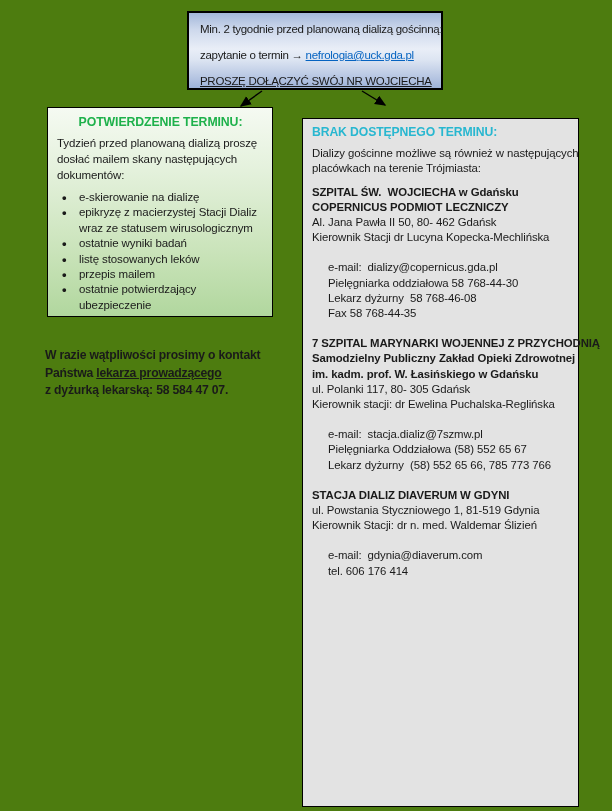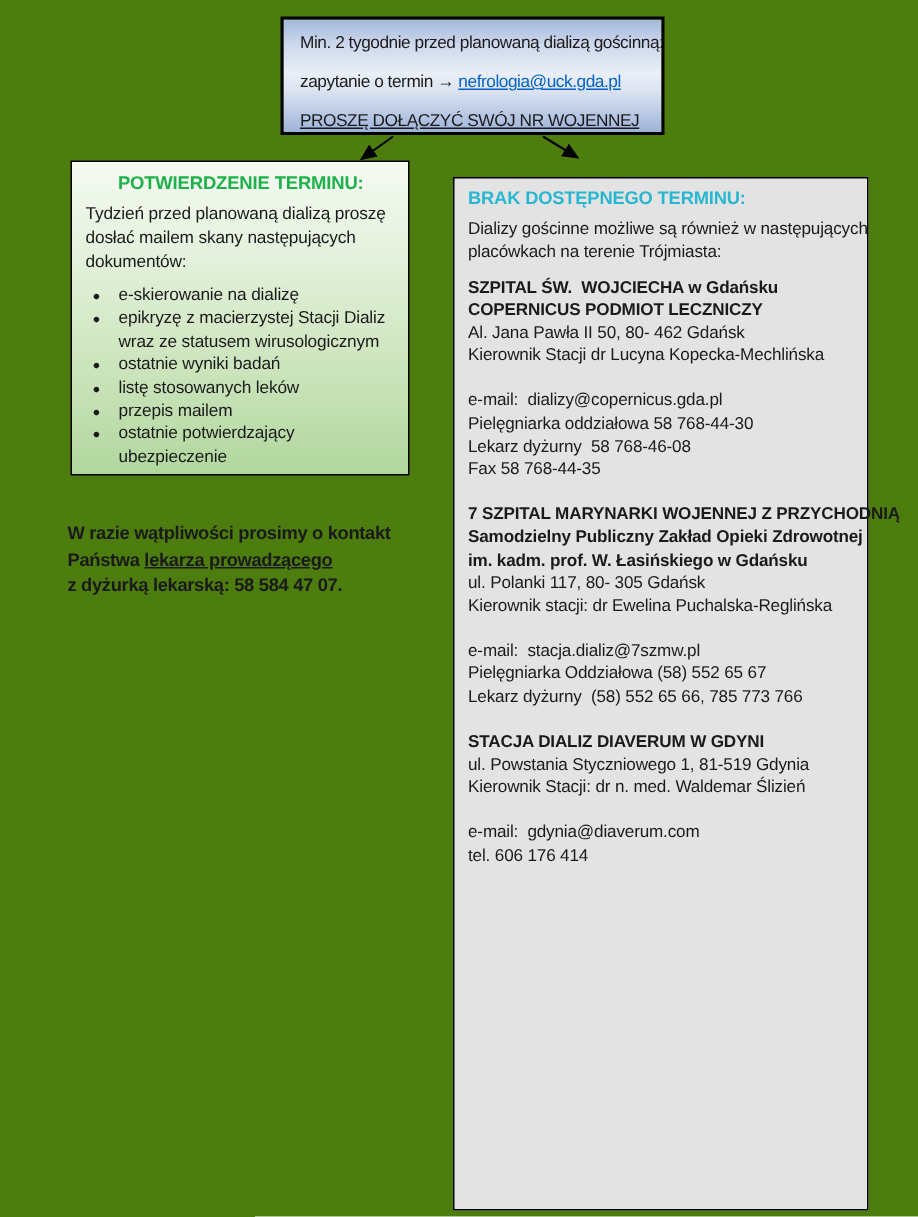--- a/index.html
+++ b/index.html
@@ -62,31 +62,31 @@
     border:1.5px solid #000;box-sizing:border-box;
     background:var(--box-grey);
     padding:6px 4px 0 9px;
     font-size:11.4px;line-height:15.2px;letter-spacing:-0.1px;
   }
   .grey-title{color:var(--accent-cyan);font-weight:700;font-size:12.2px;margin-bottom:6px;white-space:pre;}
   .grey-intro{margin-bottom:8px;white-space:pre;}
   .facility + .facility{margin-top:15px;}
   .fac-name{font-weight:700;white-space:pre;}
   .fac-info{white-space:pre;}
-  .fac-contact{margin-top:15px;white-space:pre;}
+  .fac-contact{margin-top:15px;white-space:pre;margin-left:16px;}
 </style>
 </head>
 <body>
 
 <div class="page">
 
   <div class="top-box">
     <div class="bbline">Min. 2 tygodnie przed planowaną dializą gościnną:</div>
     <div class="bbline"><span>zapytanie o termin → </span><a href="#">nefrologia@uck.gda.pl</a></div>
-    <div class="bbline underlined">PROSZĘ DOŁĄCZYĆ SWÓJ NR WOJENNEJ</div>
+    <div class="bbline underlined">PROSZĘ DOŁĄCZYĆ SWÓJ NR WOJCIECHA</div>
   </div>
 
   <svg class="arrows" viewBox="0 0 270 30">
     <defs>
       <marker id="ah" markerWidth="9" markerHeight="8" refX="7" refY="3.5" orient="auto">
         <path d="M0,0 L8,3.5 L0,7 Z" fill="#000"></path>
       </marker>
     </defs>
     <line x1="82" y1="6" x2="61" y2="21" stroke="#000" stroke-width="1.4" marker-end="url(#ah)"></line>
     <line x1="182" y1="6" x2="205" y2="20" stroke="#000" stroke-width="1.4" marker-end="url(#ah)"></line>

